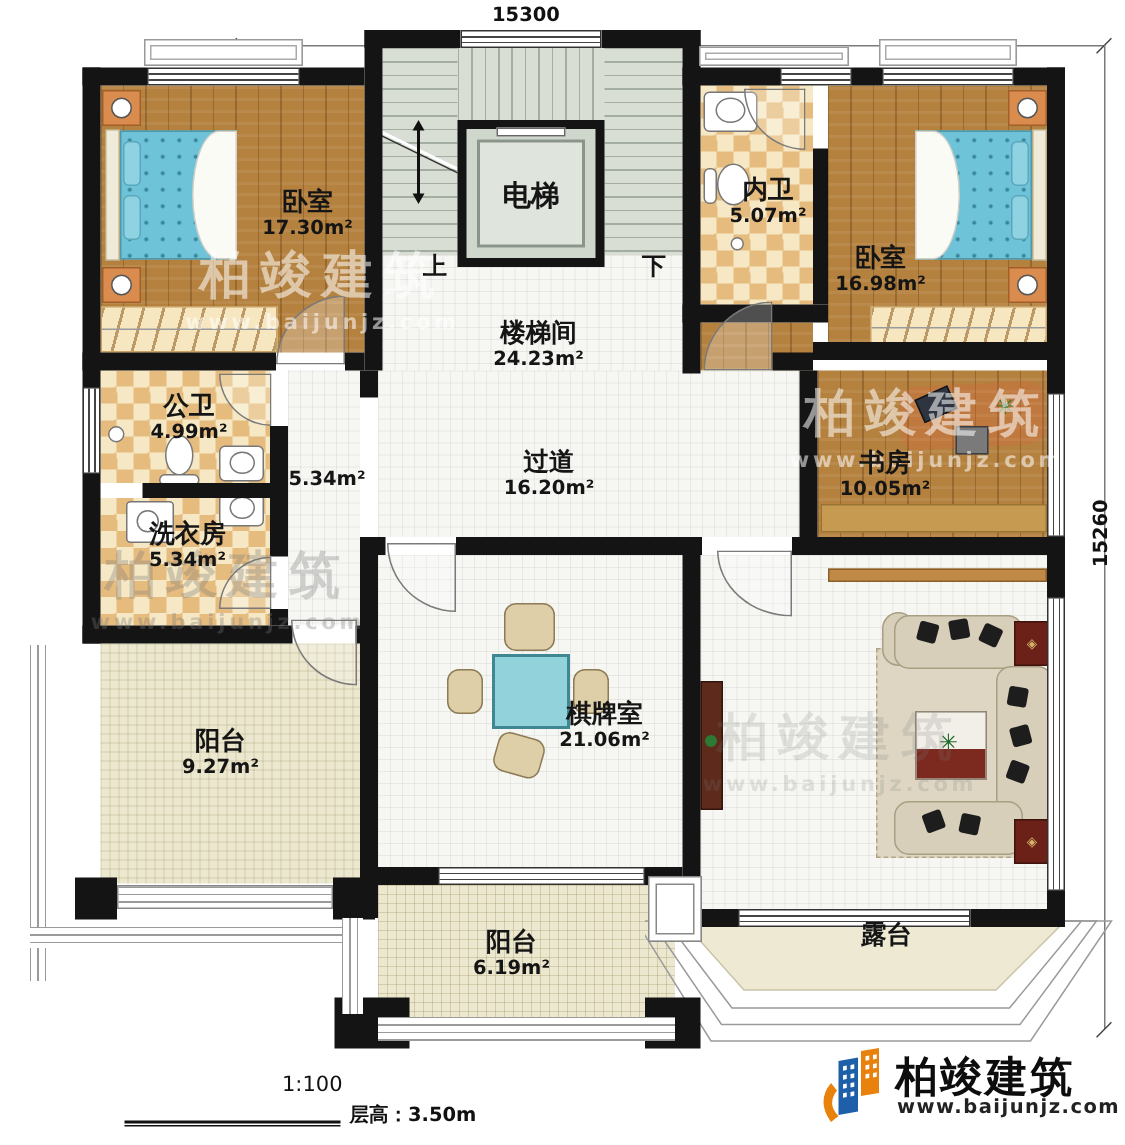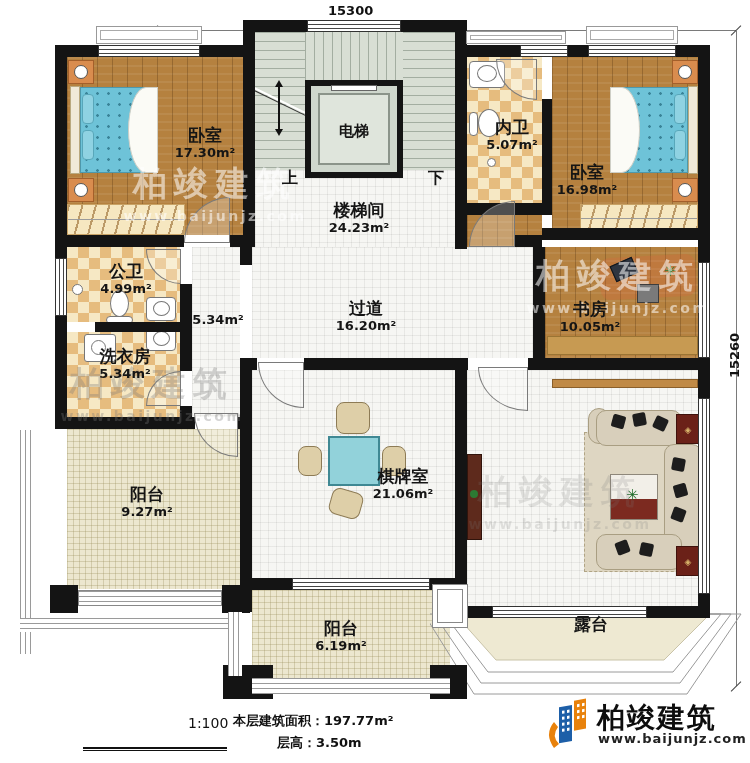--- a/index.html
+++ b/index.html
@@ -65,21 +65,21 @@
   .wm .sm{display:block;font-size:14px;font-weight:bold;letter-spacing:2.5px;margin-top:1px;}
   
   .dimline{background:#7a7a7a;}
   .tick{position:absolute;width:14px;height:1px;background:#444;transform:rotate(-45deg);}
   .dimtxt{position:absolute;font-size:13px;font-weight:bold;color:#111;}
   
   .tb-title{position:absolute;left:83px;top:712px;font-size:27px;font-weight:bold;color:#111;letter-spacing:1px;}
   .tb-underline{position:absolute;left:83px;top:747px;width:144px;height:4px;border-top:2px solid #111;border-bottom:1px solid #111;}
   .tb-scale{position:absolute;left:188px;top:715px;font-size:14px;color:#111;}
   .tb-line1{position:absolute;left:233px;top:712px;font-size:13px;font-weight:bold;color:#111;}
-  .tb-line2{position:absolute;left:233px;top:734px;font-size:13px;font-weight:bold;color:#111;margin-left:44px;}
+  .tb-line2{position:absolute;left:233px;top:734px;font-size:13px;font-weight:bold;color:#111;}
   .brand-name{position:absolute;left:597px;top:699px;font-size:28px;font-weight:bold;color:#0d0d0d;letter-spacing:2px;}
   .brand-url{position:absolute;left:598px;top:731px;font-size:13px;font-weight:bold;color:#222;letter-spacing:1px;}
 </style>
 </head>
 <body>
 
 <div id="plan">
 
   <i class="dimline" style="left:153px;top:30px;width:583px;height:1px"></i>
   <i class="tick" style="left:146px;top:30px"></i>
@@ -278,23 +278,23 @@
   <div class="wm gray" style="left:560px;top:500px;opacity:.6">
     <span class="big">柏竣建筑</span>
     <span class="sm">www.baijunjz.com</span>
   </div>
 
   <div class="lab" style="left:205px;top:143px">
     <span class="n">卧室</span>
       <span class="a">17.30m²</span>
   </div>
   <div class="lab" style="left:354px;top:131px">
-    <span class="n" style="font-size:15px">电梯</span>
-  </div>
-  <div class="lab" style="left:359px;top:218px">
+    <span class="n" style="font-size:19px">电梯</span>
+  </div>
+  <div class="lab" style="left:359px;top:230px">
     <span class="n">楼梯间</span>
       <span class="a">24.23m²</span>
   </div>
   <span class="small-lab" style="left:290px;top:178px">上</span>
   <span class="small-lab" style="left:436px;top:178px">下</span>
   <div class="lab" style="left:512px;top:135px">
     <span class="n">内卫</span>
       <span class="a">5.07m²</span>
   </div>
   <div class="lab" style="left:587px;top:180px">
@@ -331,23 +331,20 @@
   <div class="lab" style="left:341px;top:636px">
     <span class="n">阳台</span>
       <span class="a">6.19m²</span>
   </div>
   <div class="lab" style="left:591px;top:624px">
     <span class="n">露台</span>
   </div>
 
   <i class="tb-underline"></i>
   <span class="tb-scale">1:100</span>
-  <div class="tb-line1">
-    <span>本层建筑面积：</span><span>197.77m²</span>
-  </div>
   <div class="tb-line2">
     <span>层高：</span><span>3.50m</span>
   </div>
 
   <svg style="position:absolute;left:544px;top:694px" width="50" height="56" viewBox="0 0 50 56">
     <path d="M10 54 Q0 40 10 28 L14 33 Q7 42 15 50 Z" fill="#e8820c"></path>
     <g transform="skewY(-10)">
       <rect x="15" y="16" width="13" height="36" fill="#1d5fa8"></rect>
       <rect x="30" y="12" width="12" height="30" fill="#e8820c"></rect>
       <rect x="18" y="20" width="2.5" height="3" fill="#fff"></rect>

